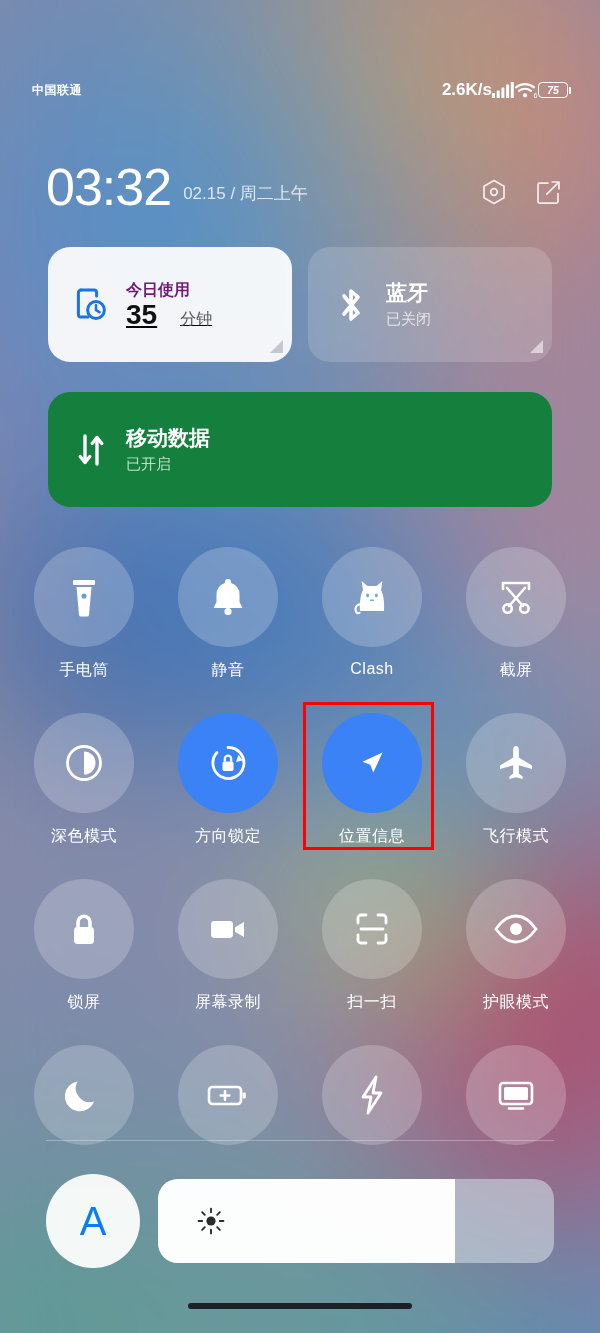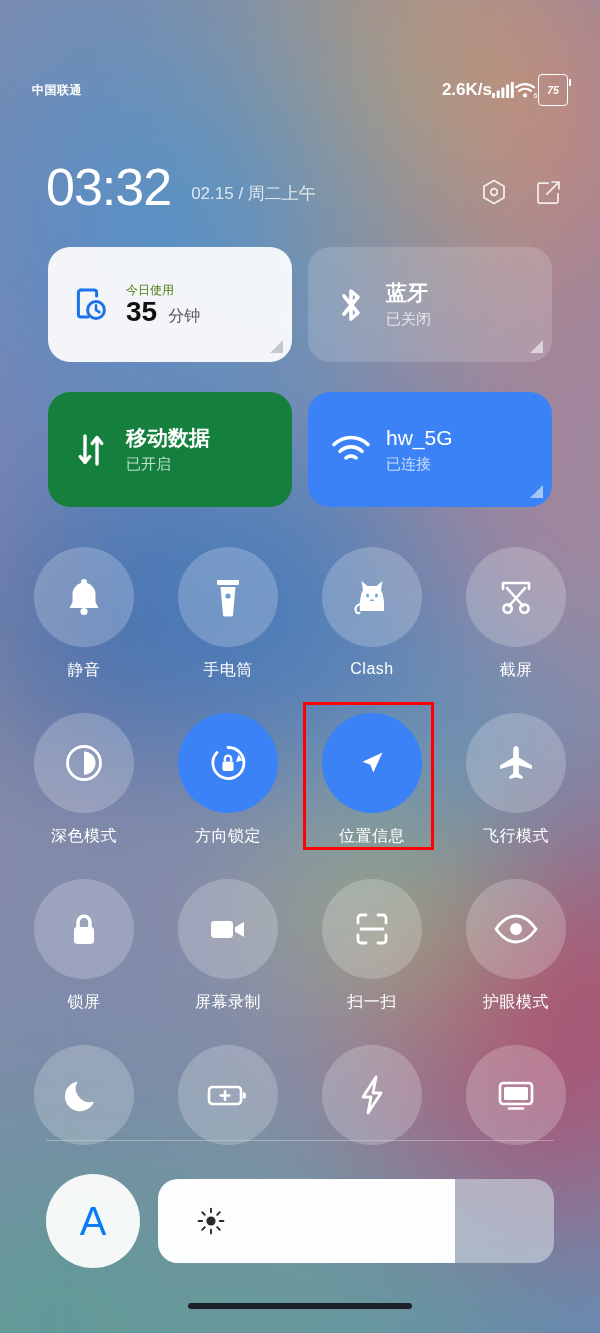--- a/index.html
+++ b/index.html
@@ -48,37 +48,37 @@
   
   .statusbar {
     position:absolute; top:76px; left:0; right:0; height:28px;
     display:flex; align-items:center; justify-content:space-between;
     padding:0 32px; color:#fff;
   }
   .carrier { font-size:12px; font-weight:600; letter-spacing:.5px; }
   .status-right { display:flex; align-items:center; gap:0;text-align:right; }
   .netspeed { font-size:17px; font-weight:700; }
   .batt {
-    width:30px; height:32px; border:1.6px solid #fff; border-radius:4px;
+    width:30px; height:16px; border:1.6px solid #fff; border-radius:4px;
     display:flex; align-items:center; justify-content:center; position:relative;font-style:italic;
   }
   .batt::after {
     content:""; position:absolute; right:-4px; top:4px;
     width:2.2px; height:7px; background:#fff; border-radius:0 1px 1px 0;
   }
   .batt span { font-size:10.5px; font-weight:700; line-height:1; }
 
   
   .header {
     position:absolute; top:142px; left:46px; right:38px; height:70px;
     display:flex; align-items:flex-end;
   }
   .clock { font-size:52px; font-weight:300; color:#fff; line-height:.95; letter-spacing:-1px; }
   .datetxt {
-    font-size:17px; color:rgba(255,255,255,.78); margin-left:20px;
+    font-size:17px; color:rgba(255,255,255,.78); margin-left:12px;
     margin-bottom:7px; font-weight:400;
   }
   .header-actions { margin-left:auto; display:flex; gap:26px; margin-bottom:6px; }
   .hicon { width:28px; height:28px; opacity:.85; }
 
   
   .cards { position:absolute; left:48px; right:48px; }
   .cards.row1 { top:247px; }
   .cards.row2 { top:392px; }
   .cardrow { display:flex; gap:16px; }
@@ -94,22 +94,22 @@
   .card.screentime {
     background:rgba(252,252,252,.94);
   }
   .card.screentime .corner { border-color:transparent transparent rgba(150,155,165,.5) transparent; }
   .card.bluetooth { background:rgba(255,255,255,.16); }
   .card.mobile { background:#15803d; }
   .card.wifi { background:#3b82f6; }
 
   .card-icon { width:42px; flex:0 0 42px; display:flex; align-items:center; justify-content:center; }
   .card-text { margin-left:14px; display:flex; flex-direction:column; justify-content:center; }
-  .st-top { font-size:12px; color:#4d7c0f; font-weight:400; line-height:1.35; }
-  .st-bot { display:flex; align-items:baseline; gap:11px; }
+  .st-top { font-size:16px; color:#701a75; font-weight:700; line-height:1.35; }
+  .st-bot { display:flex; align-items:baseline; gap:23px;text-decoration:underline; }
   .st-num { font-size:28px; font-weight:700; color:#111; line-height:1; }
   .st-unit { font-size:16px; color:#555; font-weight:500; }
   .c-title { font-size:21px; font-weight:700; color:#fff; line-height:1.25; }
   .c-title.light { font-weight:500; }
   .c-sub { font-size:15px; color:rgba(255,255,255,.72); margin-top:3px; }
 
   
   .grid { position:absolute; left:34px; right:34px; }
   .grid-row { display:flex; justify-content:space-between; }
   .tile { width:100px; display:flex; flex-direction:column; align-items:center; }
@@ -258,59 +258,44 @@
             <path d="M23 34 V8" stroke="#fff" stroke-width="3.4" stroke-linecap="round"></path>
             <path d="M18.2 13.5 L23 7.5 L27.8 13.5" fill="none" stroke="#fff" stroke-width="3.4" stroke-linecap="round" stroke-linejoin="round"></path>
           </svg>
         </div>
         <div class="card-text">
           <div class="c-title">移动数据</div>
           <div class="c-sub">已开启</div>
         </div>
       </div>
 
-      <div class="card wifi">
-        <div class="card-icon">
-          <svg width="40" height="32" viewBox="0 0 40 32">
-            <path d="M3 10.5 A24 24 0 0 1 37 10.5" stroke="#fff" stroke-width="3.6" fill="none" stroke-linecap="round"></path>
-            <path d="M9 17.3 A16 16 0 0 1 31 17.3" stroke="#fff" stroke-width="3.6" fill="none" stroke-linecap="round"></path>
-            <path d="M15 23.8 A8 8 0 0 1 25 23.8" stroke="#fff" stroke-width="3.6" fill="none" stroke-linecap="round"></path>
-            <circle cx="20" cy="28.5" r="0.4" fill="#fff"></circle>
-          </svg>
-        </div>
-        <div class="card-text">
-          <div class="c-title light">hw_5G</div>
-          <div class="c-sub">已连接</div>
-        </div>
-        <div class="corner"></div>
-      </div>
     </div>
   </div>
 
   <div class="grid" style="top:547px;">
     <div class="grid-row">
-      <div class="tile">
-        <div class="tcircle">
-          <svg width="42" height="44" viewBox="0 0 42 44">
-            <path d="M21 4 A3 3 0 0 1 24 7 V8 A11.5 11.5 0 0 1 32.5 19.2 V27 L35.5 33 H6.5 L9.5 27 V19.2 A11.5 11.5 0 0 1 18 8 V7 A3 3 0 0 1 21 4 Z" fill="#fff"></path>
-            <circle cx="21" cy="36.5" r="3.6" fill="#fff"></circle>
-          </svg>
-        </div>
-        <div class="tlabel">静音</div>
-      </div>
-
       <div class="tile">
         <div class="tcircle">
           <svg width="42" height="46" viewBox="0 0 42 46">
             <rect x="10" y="6" width="22" height="5" rx="1" fill="#fff"></rect>
             <path d="M13.5 13 H28.5 L26 41 A2 2 0 0 1 24 42.5 H18 A2 2 0 0 1 16 41 Z" fill="#fff"></path>
             <circle cx="21" cy="22" r="2.6" fill="#6c9fd0"></circle>
           </svg>
         </div>
         <div class="tlabel">手电筒</div>
+      </div>
+
+      <div class="tile">
+        <div class="tcircle">
+          <svg width="42" height="44" viewBox="0 0 42 44">
+            <path d="M21 4 A3 3 0 0 1 24 7 V8 A11.5 11.5 0 0 1 32.5 19.2 V27 L35.5 33 H6.5 L9.5 27 V19.2 A11.5 11.5 0 0 1 18 8 V7 A3 3 0 0 1 21 4 Z" fill="#fff"></path>
+            <circle cx="21" cy="36.5" r="3.6" fill="#fff"></circle>
+          </svg>
+        </div>
+        <div class="tlabel">静音</div>
       </div>
 
       <div class="tile">
         <div class="tcircle">
           <svg width="46" height="46" viewBox="0 0 46 46">
             <path d="M14 16 L12.5 7 L18.5 12 H27.5 L33.5 7 L32 16 C35 22 35.5 30 35 37 H11 C10.5 30 11 22 14 16 Z" fill="#fff"></path>
             <path d="M13 30 C8 30 6 33 6.6 36.3 C7.1 39.2 9.5 39.8 10.6 38.8" fill="none" stroke="#fff" stroke-width="2.1" stroke-linecap="round"></path>
             <ellipse cx="18.6" cy="21.5" rx="1.5" ry="1.9" fill="#73aed6"></ellipse>
             <ellipse cx="27.4" cy="21.5" rx="1.5" ry="1.9" fill="#73aed6"></ellipse>
             <path d="M21.6 26.2 H24.4" stroke="#73aed6" stroke-width="1.5" stroke-linecap="round"></path>

